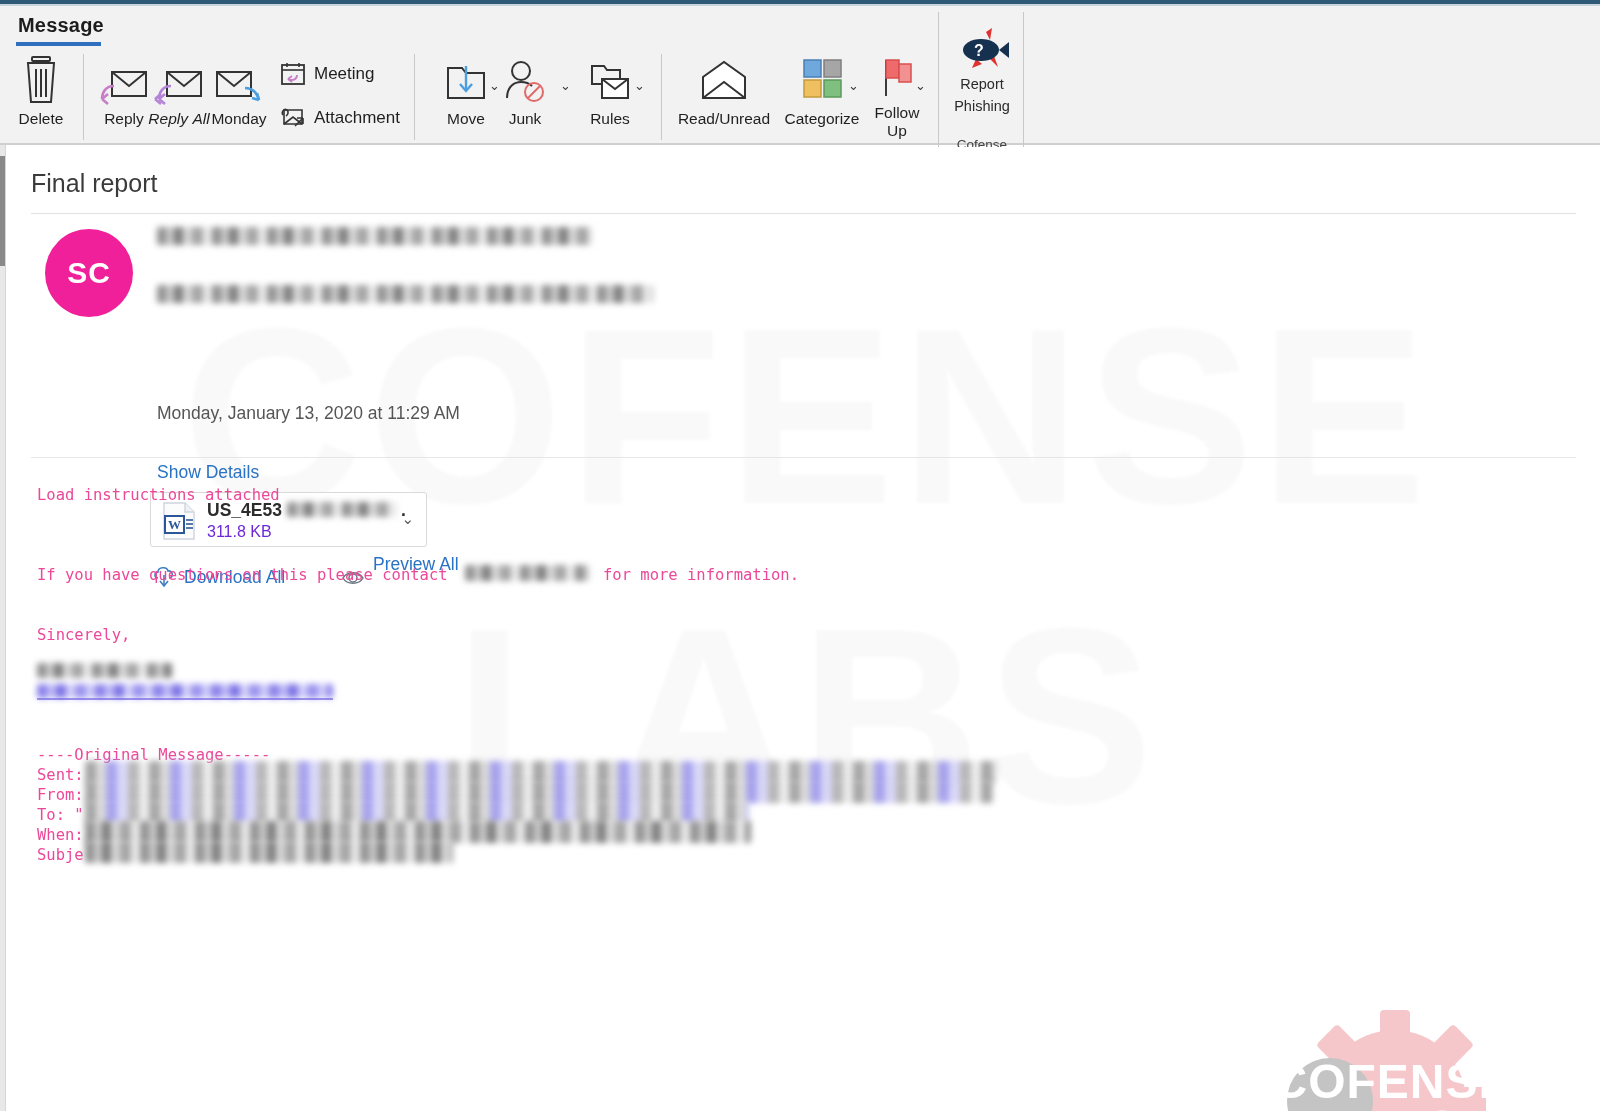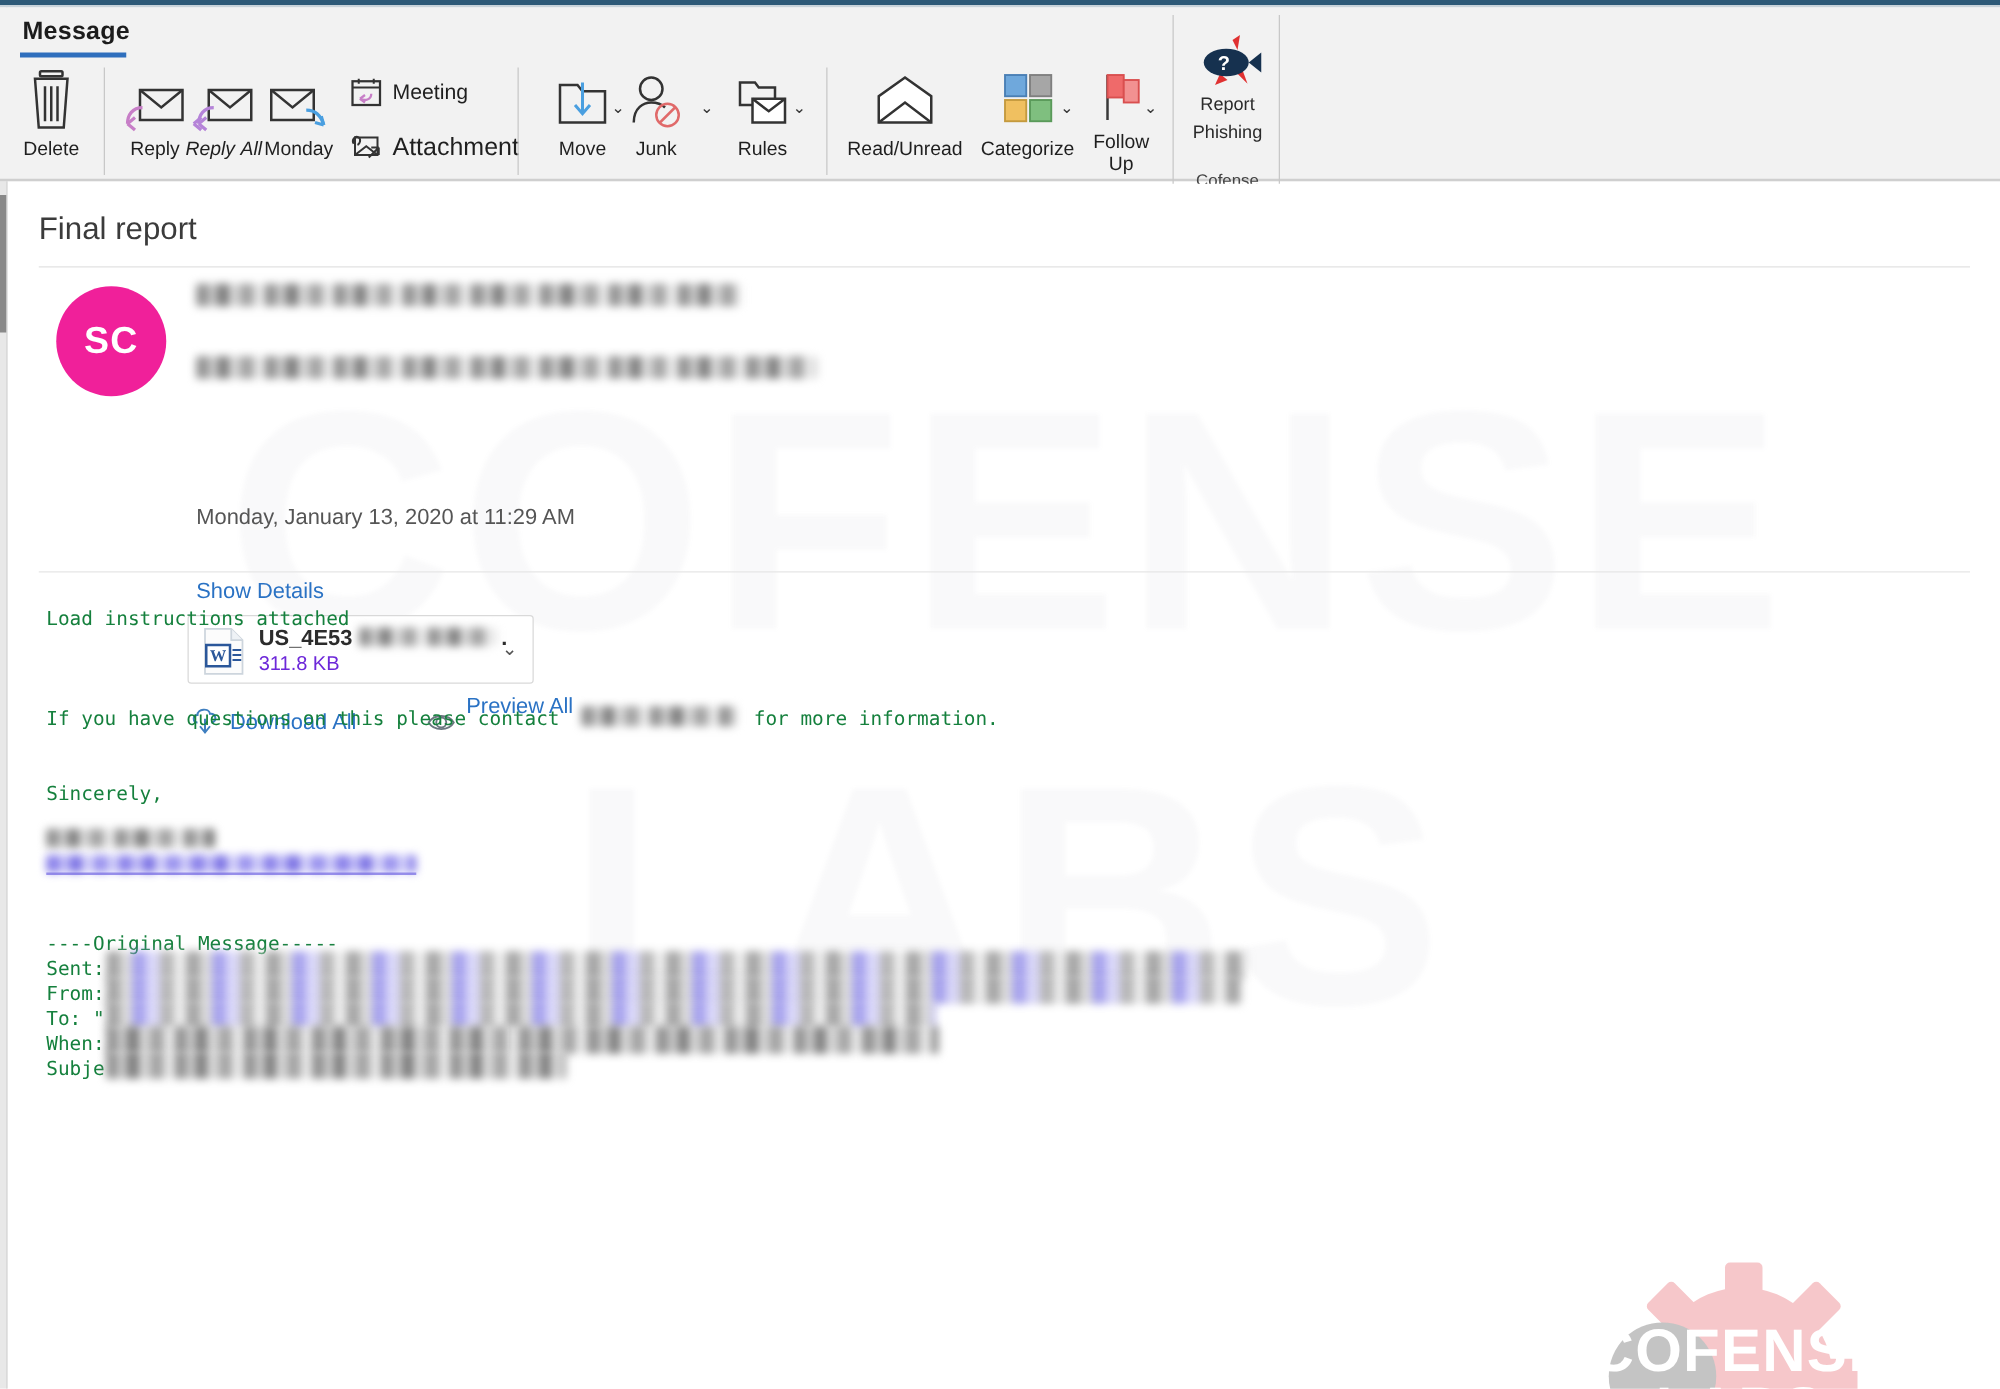--- a/index.html
+++ b/index.html
@@ -91,21 +91,21 @@
   .attach-name { position:absolute; left:56px; top:7px; font-size:17.5px; color:#2c2c2c; font-weight:600; }
   .attach-size { position:absolute; left:56px; top:30px; font-size:16px; color:#6d28d9; }
   .attach-chev { position:absolute; right:12px; top:17px; font-size:15px; color:#555; }
   .lnk { position:absolute; font-size:17.5px; color:#2a72c4; cursor:pointer; }
 
   .body-rule { position:absolute; left:24px; top:310px; width:1545px; height:1px; background:#e6e6e6; }
 
   .mono {
     position:absolute; left:30px;
     font-family:"DejaVu Sans Mono","Liberation Mono",monospace;
-    font-size:15.5px; color:#15803d; white-space:pre; line-height:20px;text-align:right;
+    font-size:15.5px; color:#ec4899; white-space:pre; line-height:20px;text-align:right;
   }
 
   
   .bg-wm {
     position:absolute; left:60px; top:120px; width:1480px; height:900px;
     font-family:"Liberation Sans", sans-serif;
     font-weight:bold; font-size:250px; letter-spacing:6px;
     color:rgba(120,125,140,.045);
     line-height:300px; text-align:center; pointer-events:none;
     filter: blur(1.5px);
@@ -202,21 +202,21 @@
 
     <div style="position:absolute; left:280px; top:100px;">
       <span class="ico" style="float:left; margin-right:8px;">
         <svg width="26" height="24" viewBox="0 0 26 24">
           <path d="M4 18 H22 V4 H4 Z" fill="none" stroke="#333" stroke-width="1.6"></path>
           <path d="M4 18 L13 11 L22 18" fill="none" stroke="#333" stroke-width="1.6"></path>
           <path d="M3 9 C1 6 4 2 7 4 C9 5.4 8 9 6 10" fill="none" stroke="#333" stroke-width="1.6"></path>
           <path d="M15 20 L23 12 M23 12 L17 12 M23 12 L23 18" fill="none" stroke="#333" stroke-width="1.6"></path>
         </svg>
       </span>
-      <span style="font-size:20px; color:#1f1f1f; line-height:24px;">Attachment</span>
+      <span style="font-size:17px; color:#1f1f1f; line-height:24px;">Attachment</span>
     </div>
 
     <div class="grp-sep" style="left:414px;"></div>
 
     <div class="cmd" style="left:432px; top:48px; width:68px;">
       <span class="ico">
         <svg width="48" height="52" viewBox="0 0 48 52">
           <path d="M6 14 H20 L24 19 H42 V44 H6 Z" fill="none" stroke="#333" stroke-width="2"></path>
           <line x1="24" y1="12" x2="24" y2="36" stroke="#4a9fe0" stroke-width="2.4"></line>
           <path d="M18 30 L24 37 L30 30" fill="none" stroke="#4a9fe0" stroke-width="2.4"></path>

